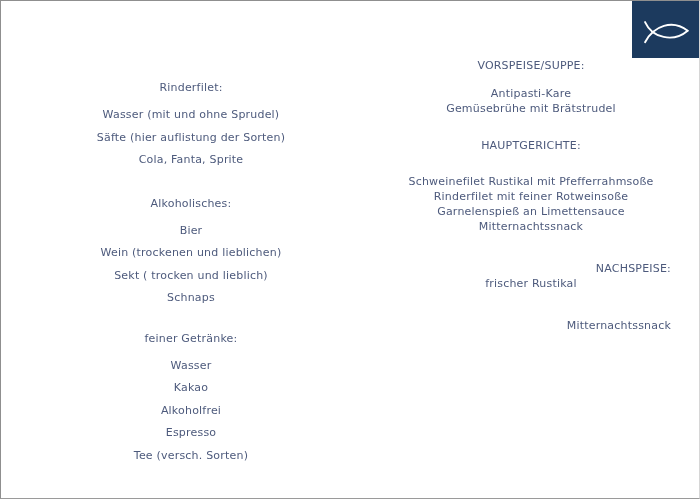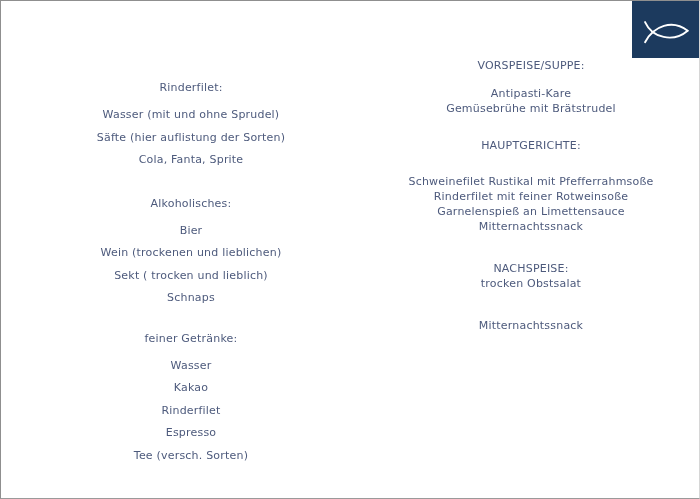--- a/index.html
+++ b/index.html
@@ -36,21 +36,21 @@
   .head { line-height: 14px; }
   .item { line-height: 14.5px; margin-top: 8px; }
   .ritem { line-height: 14px; }
   .gap13 { margin-top: 13px; }
   .gap26 { margin-top: 26px; }
   .gap29 { margin-top: 29px; }
   .mt14  { margin-top: 14px; }
   .mt14h { margin-top: 1px; }
   .mt22  { margin-top: 22px; }
   .mt23  { margin-top: 23px; }
-  .mt28  { margin-top: 28px; }
+  .mt28  { margin-top: 28px; text-align: right; }
 </style>
 </head>
 <body>
 
 <div class="page">
 
   <div class="logo-box">
     <span>
       <svg width="52" height="36" viewBox="0 0 72 48" fill="none">
         <path d="M7 41 C 19 18, 45 9, 66 25" stroke="#ffffff" stroke-width="2.6" stroke-linecap="round" fill="none"></path>
@@ -67,35 +67,35 @@
 
     <div class="head gap29">Alkoholisches:</div>
     <div class="item gap13">Bier</div>
     <div class="item">Wein (trockenen und lieblichen)</div>
     <div class="item">Sekt ( trocken und lieblich)</div>
     <div class="item">Schnaps</div>
 
     <div class="head gap26">feiner Getränke:</div>
     <div class="item gap13">Wasser</div>
     <div class="item">Kakao</div>
-    <div class="item">Rinderfilet</div>
+    <div class="item">Alkoholfrei</div>
     <div class="item">Espresso</div>
     <div class="item">Tee (versch. Sorten)</div>
   </div>
 
   <div class="col col-right">
     <div class="head">VORSPEISE/SUPPE:</div>
     <div class="ritem mt14">Antipasti-Kare</div>
     <div class="ritem mt14h">Gemüsebrühe mit Brätstrudel</div>
 
     <div class="head mt23">HAUPTGERICHTE:</div>
     <div class="ritem mt22">Schweinefilet Rustikal mit Pfefferrahmsoße</div>
     <div class="ritem mt14h">Rinderfilet mit feiner Rotweinsoße</div>
     <div class="ritem mt14h">Garnelenspieß an Limettensauce</div>
     <div class="ritem mt14h">Mitternachtssnack</div>
 
     <div class="head mt28">NACHSPEISE:</div>
-    <div class="ritem mt14h">trocken Obstsalat</div>
+    <div class="ritem mt14h">frischer Rustikal</div>
 
     <div class="ritem mt28">Mitternachtssnack</div>
   </div>
 
 </div>
 
 </body></html>

